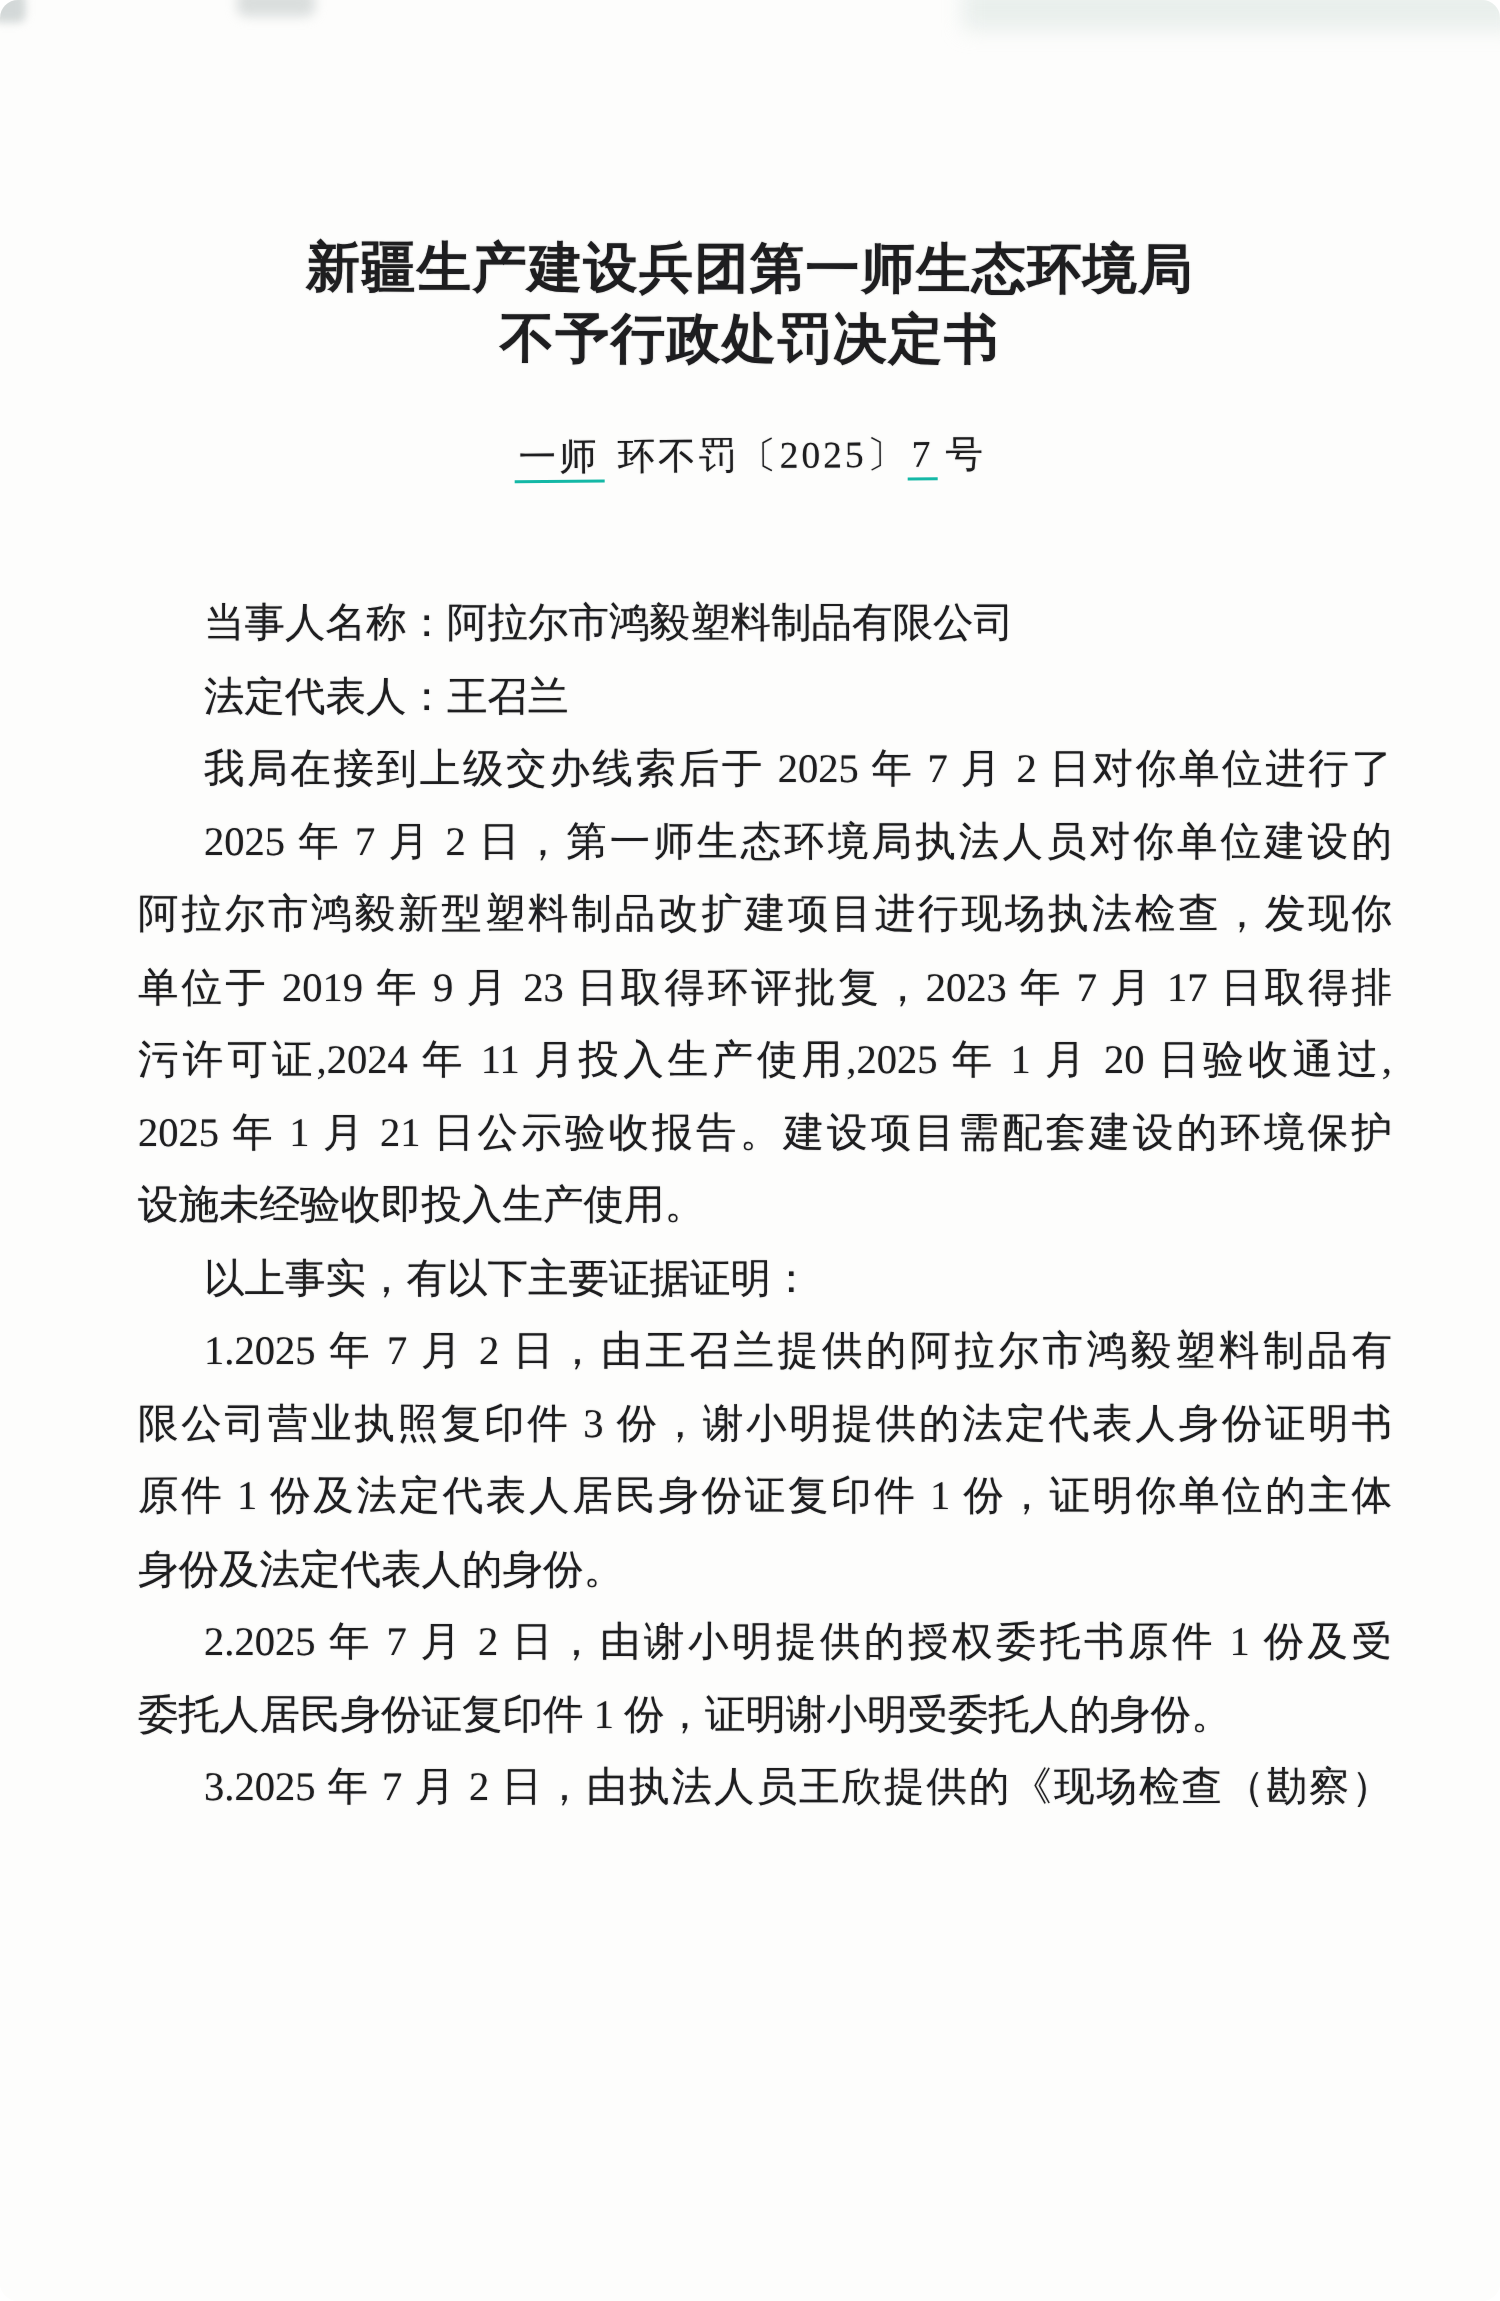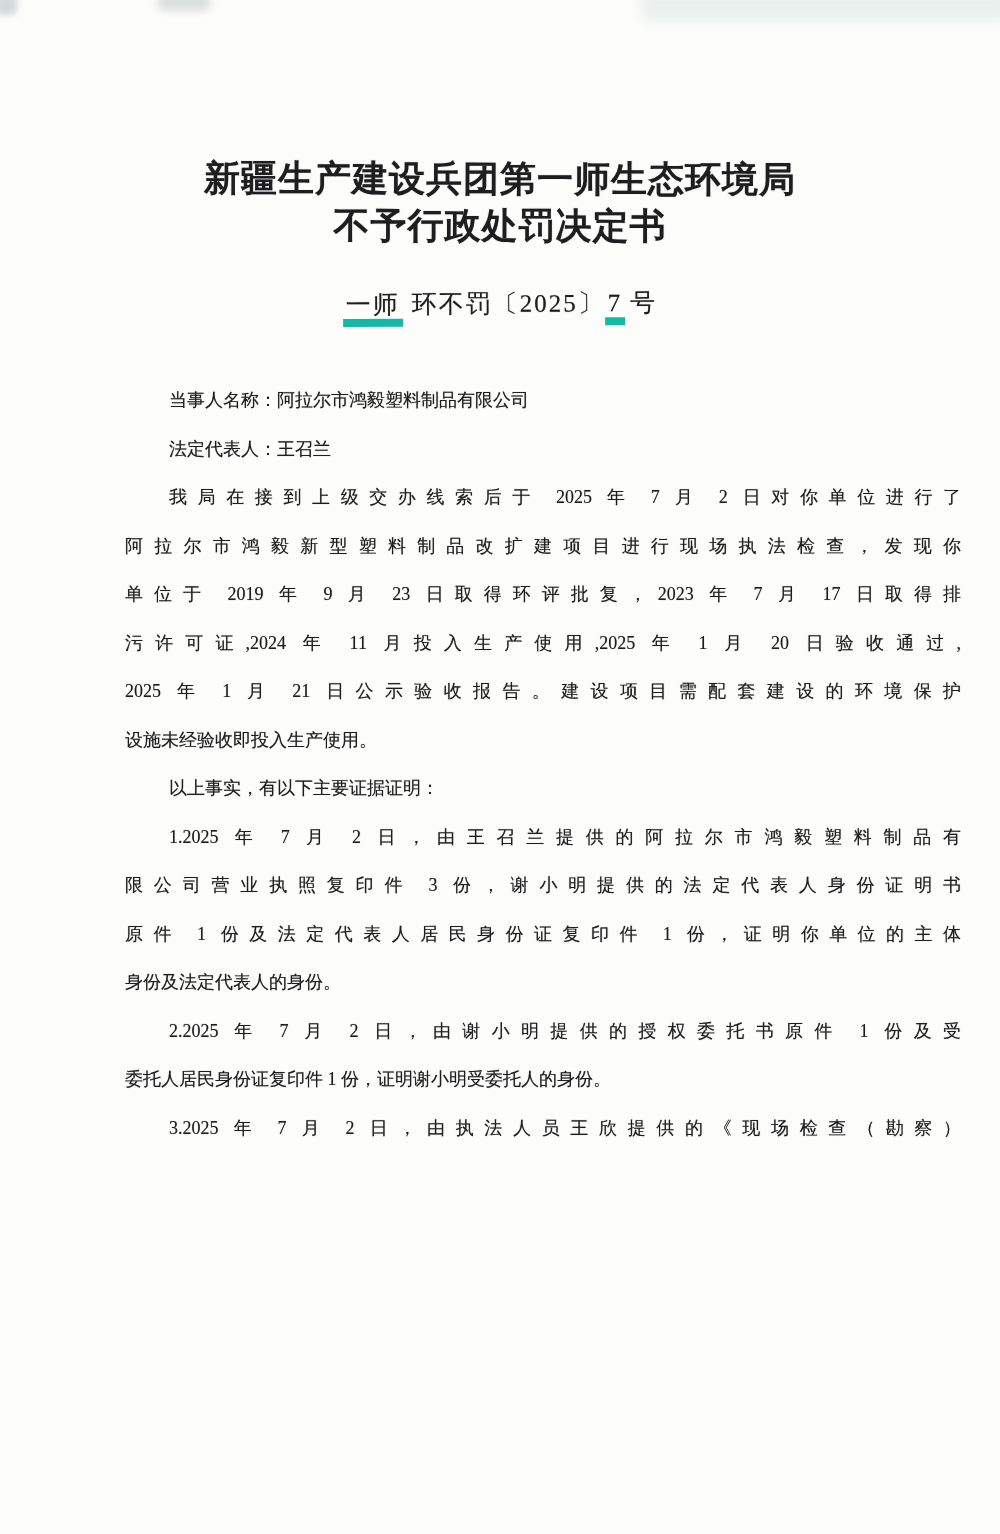--- a/index.html
+++ b/index.html
@@ -8,20 +8,21 @@
   }
   html,body{margin:0;padding:0;background:#ffffff;}
   .sheet{
     position:relative;
     width:1000px;
     height:1534px;
     background:var(--paper);
     overflow:hidden;
     font-family:"Liberation Serif","DejaVu Serif",serif;
     color:var(--ink);
+    border-radius:12px;
   }
   
   .artifact{position:absolute;pointer-events:none;}
   .a1{left:-5px;top:-5px;width:22px;height:20px;background:rgba(176,186,186,.55);filter:blur(3px);border-radius:5px;}
   .a2{left:158px;top:-7px;width:52px;height:18px;background:rgba(184,192,192,.5);filter:blur(4px);border-radius:6px;}
   .a3{right:-12px;top:-10px;width:370px;height:30px;background:rgba(208,221,218,.45);filter:blur(7px);}
   .title{
     position:absolute;top:156px;left:0;width:100%;
     text-align:center;
     font-size:36px;font-weight:700;line-height:47px;
@@ -29,27 +30,26 @@
     text-shadow:0 0 1px rgba(20,20,20,.45);
     transform:rotate(0.15deg);
   }
   .docnum{
     position:absolute;top:287px;left:0;width:100%;
     text-align:center;
     font-size:25px;letter-spacing:2px;
     text-shadow:0 0 .8px rgba(25,25,25,.5);
     transform:rotate(-0.4deg);
   }
-  .docnum .u{border-bottom:8px solid #14b8a6;padding:0 3px 1px 3px;}
+  .docnum .u{border-bottom:2px solid #14b8a6;padding:0 3px 1px 3px;}
   .docnum .mid{margin-left:9px;}
   .docnum .suffix{margin-left:5px;}
   .doc-body{
-    position:absolute;top:376px;left:92px;width:836px;
-    font-size:18px;
-    margin-left:33px;
+    position:absolute;top:391px;left:92px;width:836px;
+    font-size:27px;
   }
   .line{
     height:48.5px;line-height:48.5px;
     text-shadow:0 0 .8px rgba(25,25,25,.5);
     overflow:visible;
   }
   .line.indent{text-indent:44px;}
   .line.fill{text-align:justify;text-align-last:justify;}
 </style>
 </head>
@@ -66,20 +66,21 @@
   </div>
 
   <div class="docnum">
     <span class="u">一师</span><span class="mid">环不罚〔2025〕</span><span class="u">7</span><span class="suffix">号</span>
   </div>
 
   <div class="doc-body">
       <div class="line indent">当事人名称：阿拉尔市鸿毅塑料制品有限公司</div>
       <div class="line indent">法定代表人：王召兰</div>
       <div class="line indent fill">我局在接到上级交办线索后于 2025 年 7 月 2 日对你单位进行了</div>
+      <div class="line indent fill">2025 年 7 月 2 日，第一师生态环境局执法人员对你单位建设的</div>
       <div class="line fill">阿拉尔市鸿毅新型塑料制品改扩建项目进行现场执法检查，发现你</div>
       <div class="line fill">单位于 2019 年 9 月 23 日取得环评批复，2023 年 7 月 17 日取得排</div>
       <div class="line fill">污许可证,2024 年 11 月投入生产使用,2025 年 1 月 20 日验收通过,</div>
       <div class="line fill">2025 年 1 月 21 日公示验收报告。建设项目需配套建设的环境保护</div>
       <div class="line">设施未经验收即投入生产使用。</div>
       <div class="line indent">以上事实，有以下主要证据证明：</div>
       <div class="line indent fill">1.2025 年 7 月 2 日，由王召兰提供的阿拉尔市鸿毅塑料制品有</div>
       <div class="line fill">限公司营业执照复印件 3 份，谢小明提供的法定代表人身份证明书</div>
       <div class="line fill">原件 1 份及法定代表人居民身份证复印件 1 份，证明你单位的主体</div>
       <div class="line">身份及法定代表人的身份。</div>

